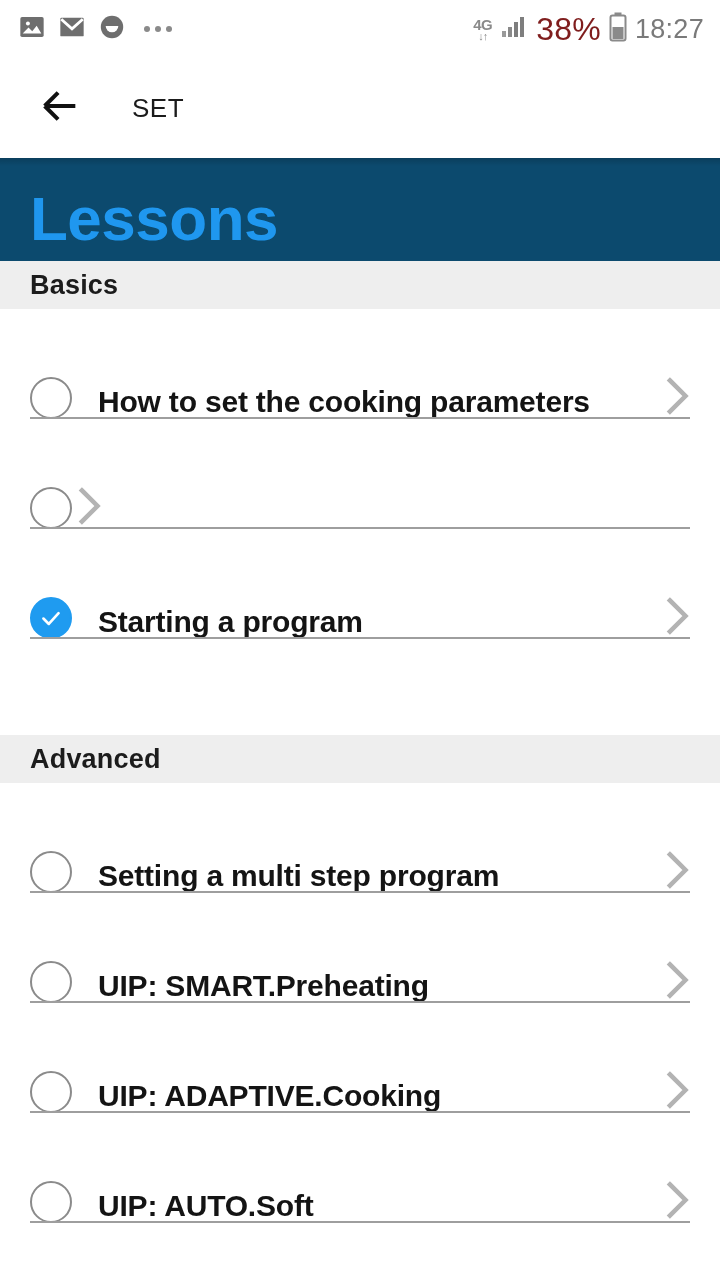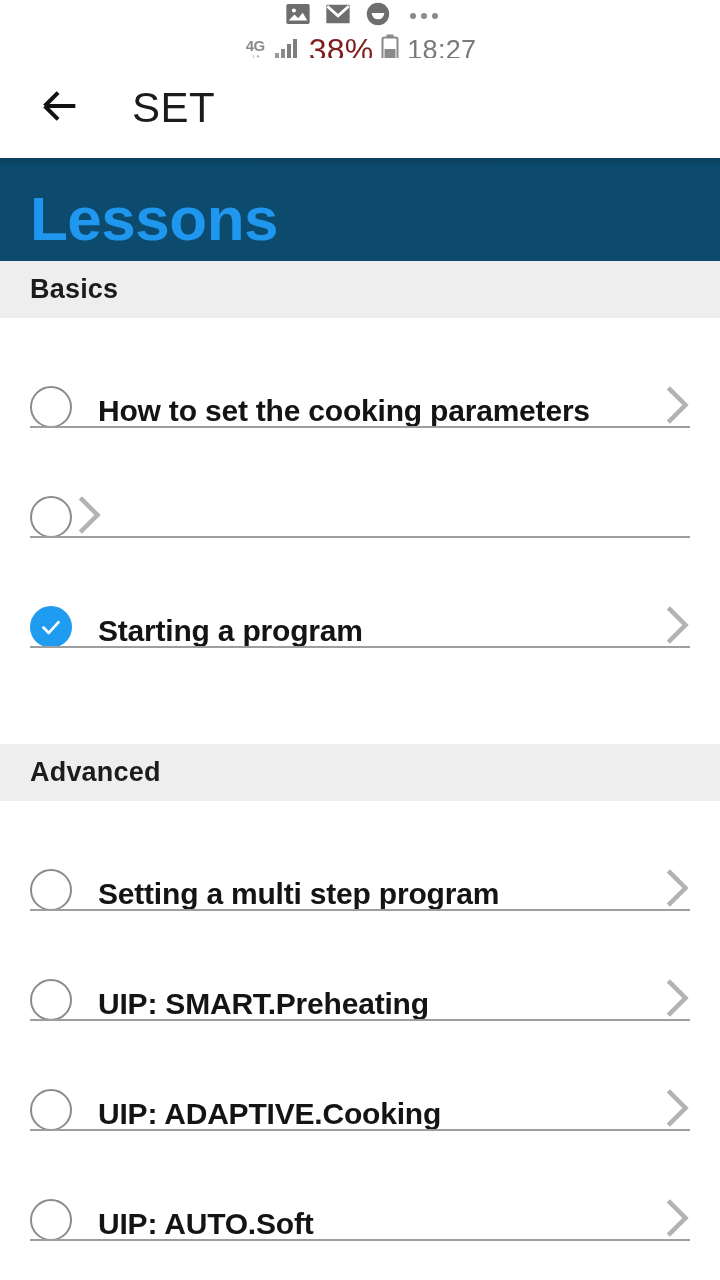--- a/index.html
+++ b/index.html
@@ -11,21 +11,20 @@
     overflow: hidden;
   }
 
   
   .statusbar {
     height: 58px;
     display: flex;
     align-items: center;
     padding: 0 16px 0 18px;
     background: #ffffff;
-    flex-direction: column;
   }
   .sb-left { display: flex; align-items: center; gap: 12px; }
   .sb-spacer { flex: 1; }
   .sb-right { display: flex; align-items: center; gap: 8px; color: #8a8a8a; }
 
   .sb-icon { display: block; }
   .dots {
     display: flex; align-items: center; gap: 5px; margin-left: 6px;
   }
   .dots i { width: 6px; height: 6px; border-radius: 50%; background: #8a8a8a; display:block; }
@@ -58,21 +57,21 @@
     left: 0; right: 0; bottom: -8px;
     height: 8px;
     background: linear-gradient(to bottom, rgba(0,0,0,0.16), rgba(0,0,0,0));
   }
   .back-btn {
     width: 56px; height: 56px;
     display: flex; align-items: center; justify-content: center;
     cursor: pointer;
   }
   .appbar-title {
-    font-size: 42px;
+    font-size: 26px;
     font-weight: 400;
     color: #1b1b1b;
     margin-left: 44px;
     letter-spacing: 0.5px;
   }
 
   
   .content {
     background: #0c4a6e;
     padding-top: 22px;
@@ -81,21 +80,21 @@
     font-size: 62px;
     font-weight: 700;
     color: #1f97ef;
     padding: 6px 0 10px 30px;
     letter-spacing: -0.5px;
     line-height: 1.05;
   }
 
   .section-header {
     background: #eeeeee;
-    height: 57px;
+    height: 48px;
     display: flex;
     align-items: center;
     padding-left: 30px;
     font-size: 27px;
     font-weight: 700;
     color: #1c1c1c;
     letter-spacing: 0.2px;
   }
 
   .section-body { background: #ffffff; }

